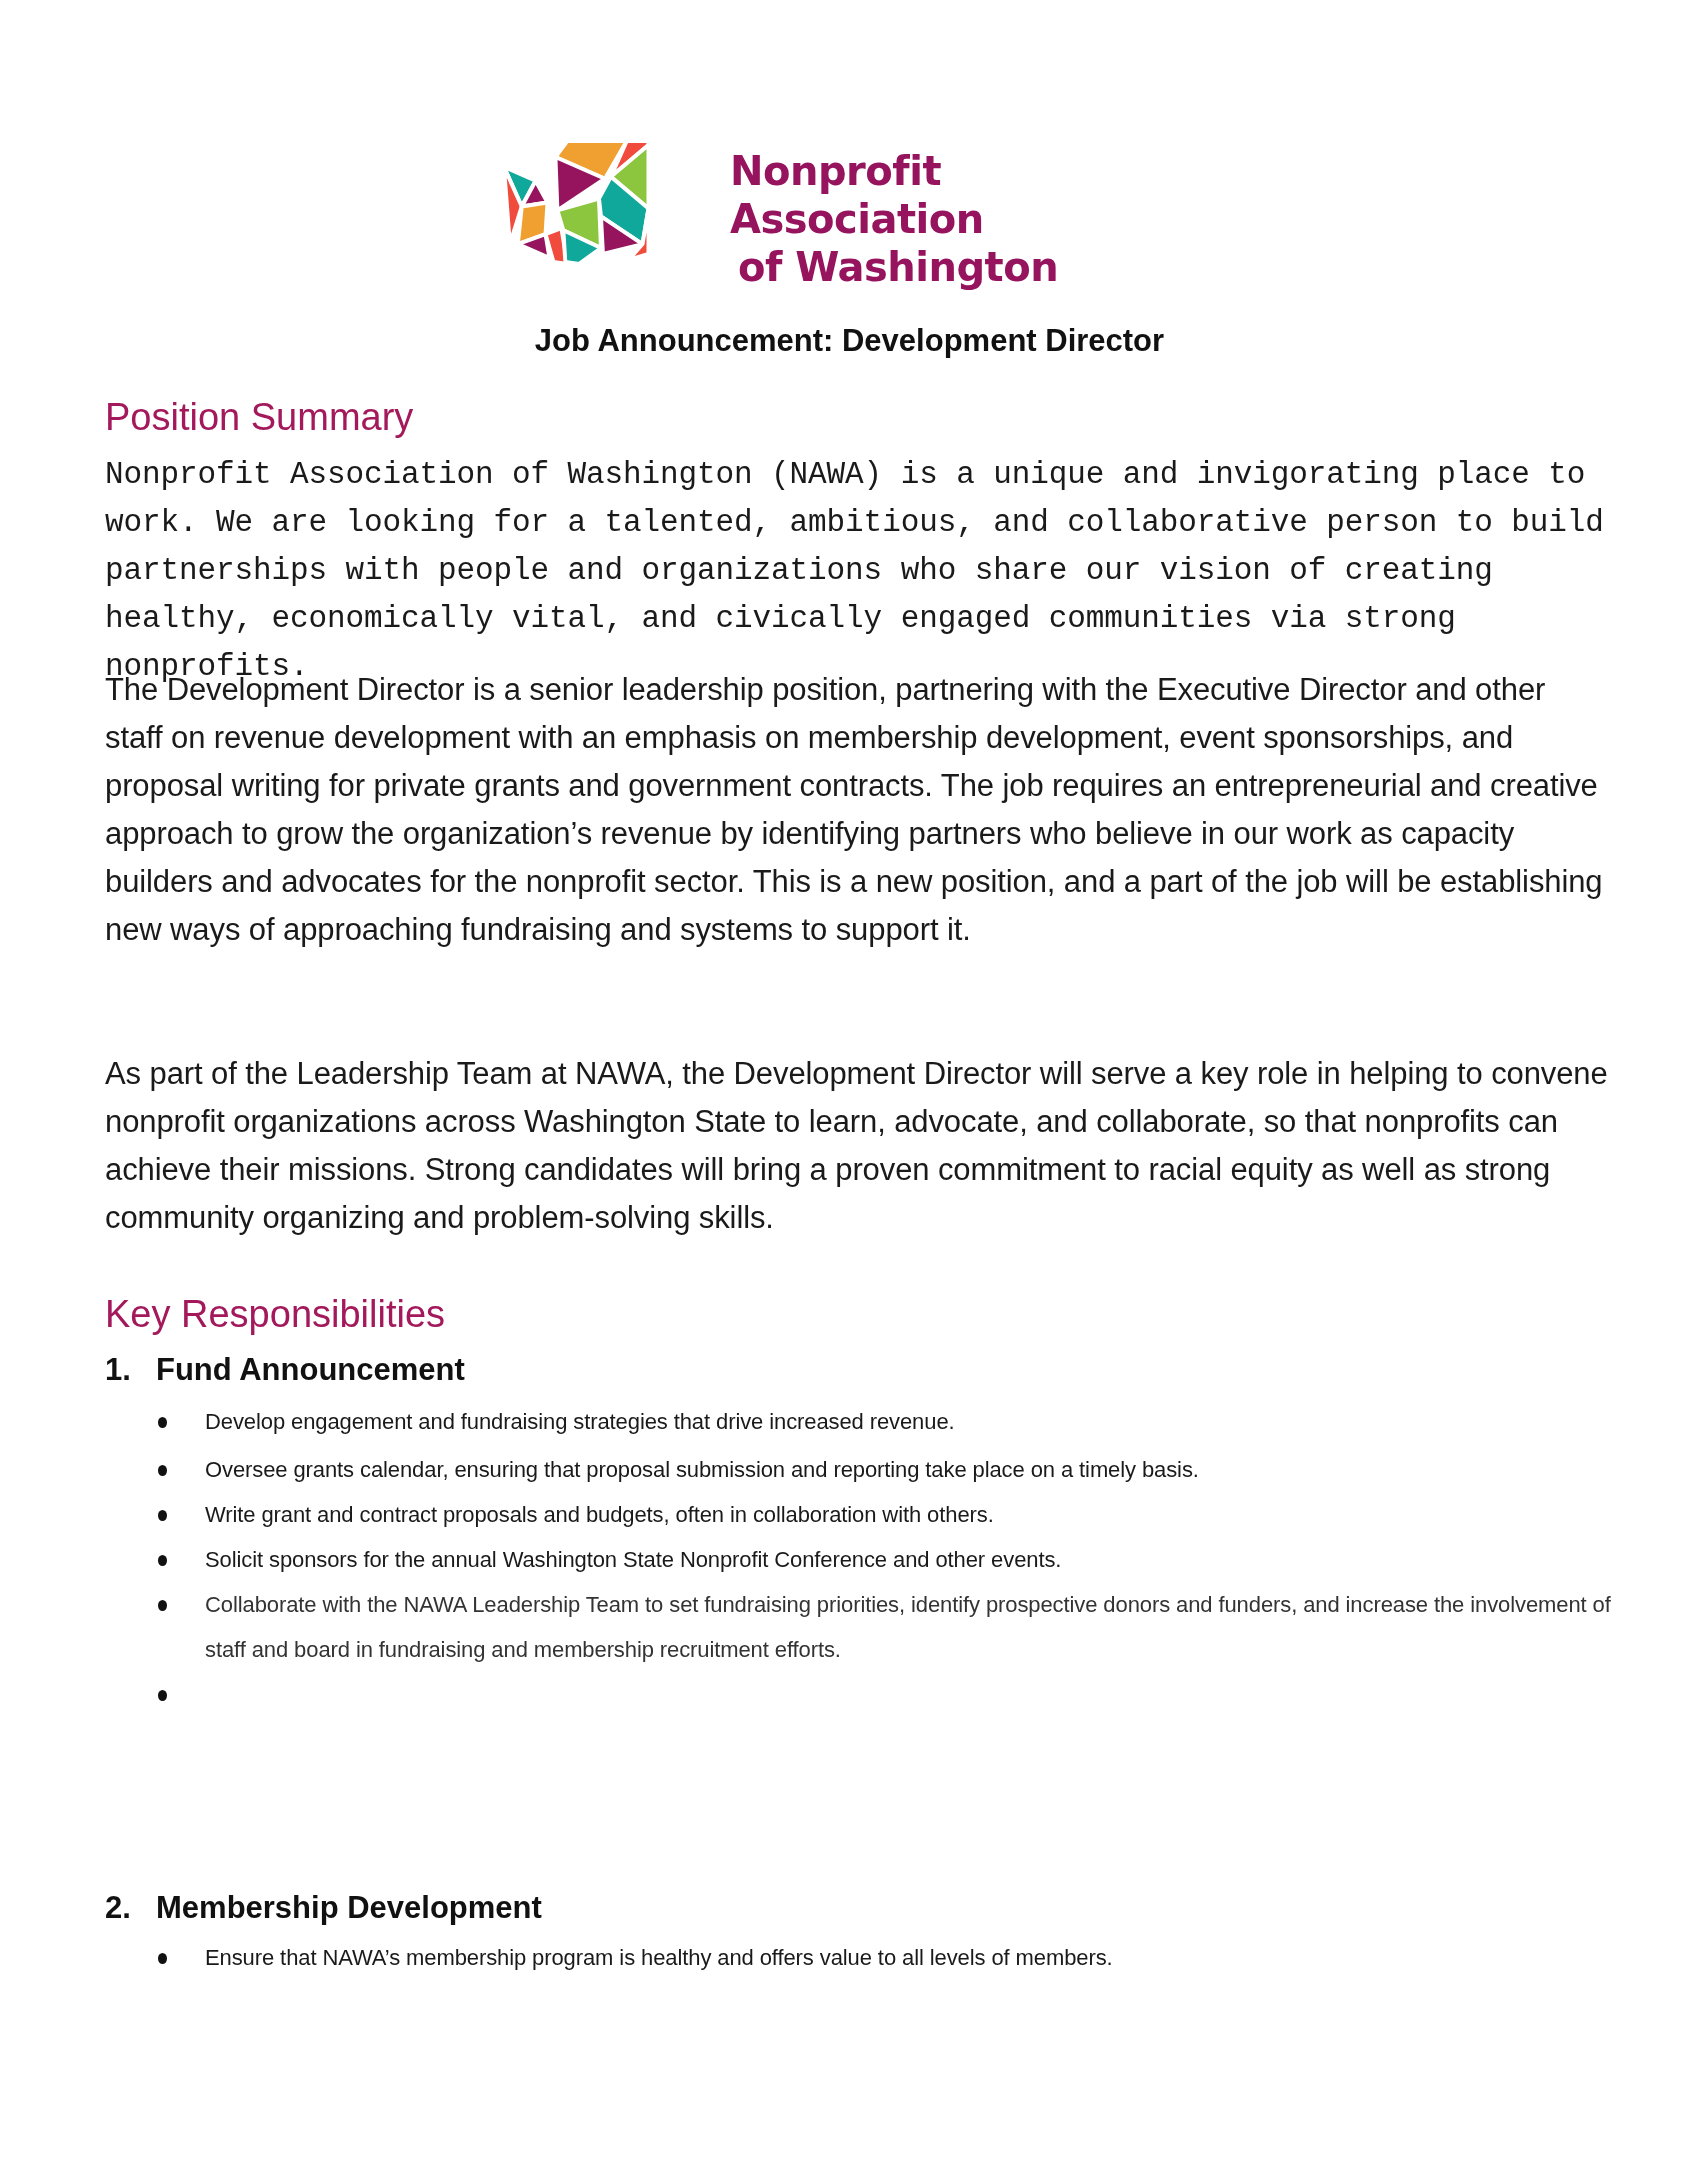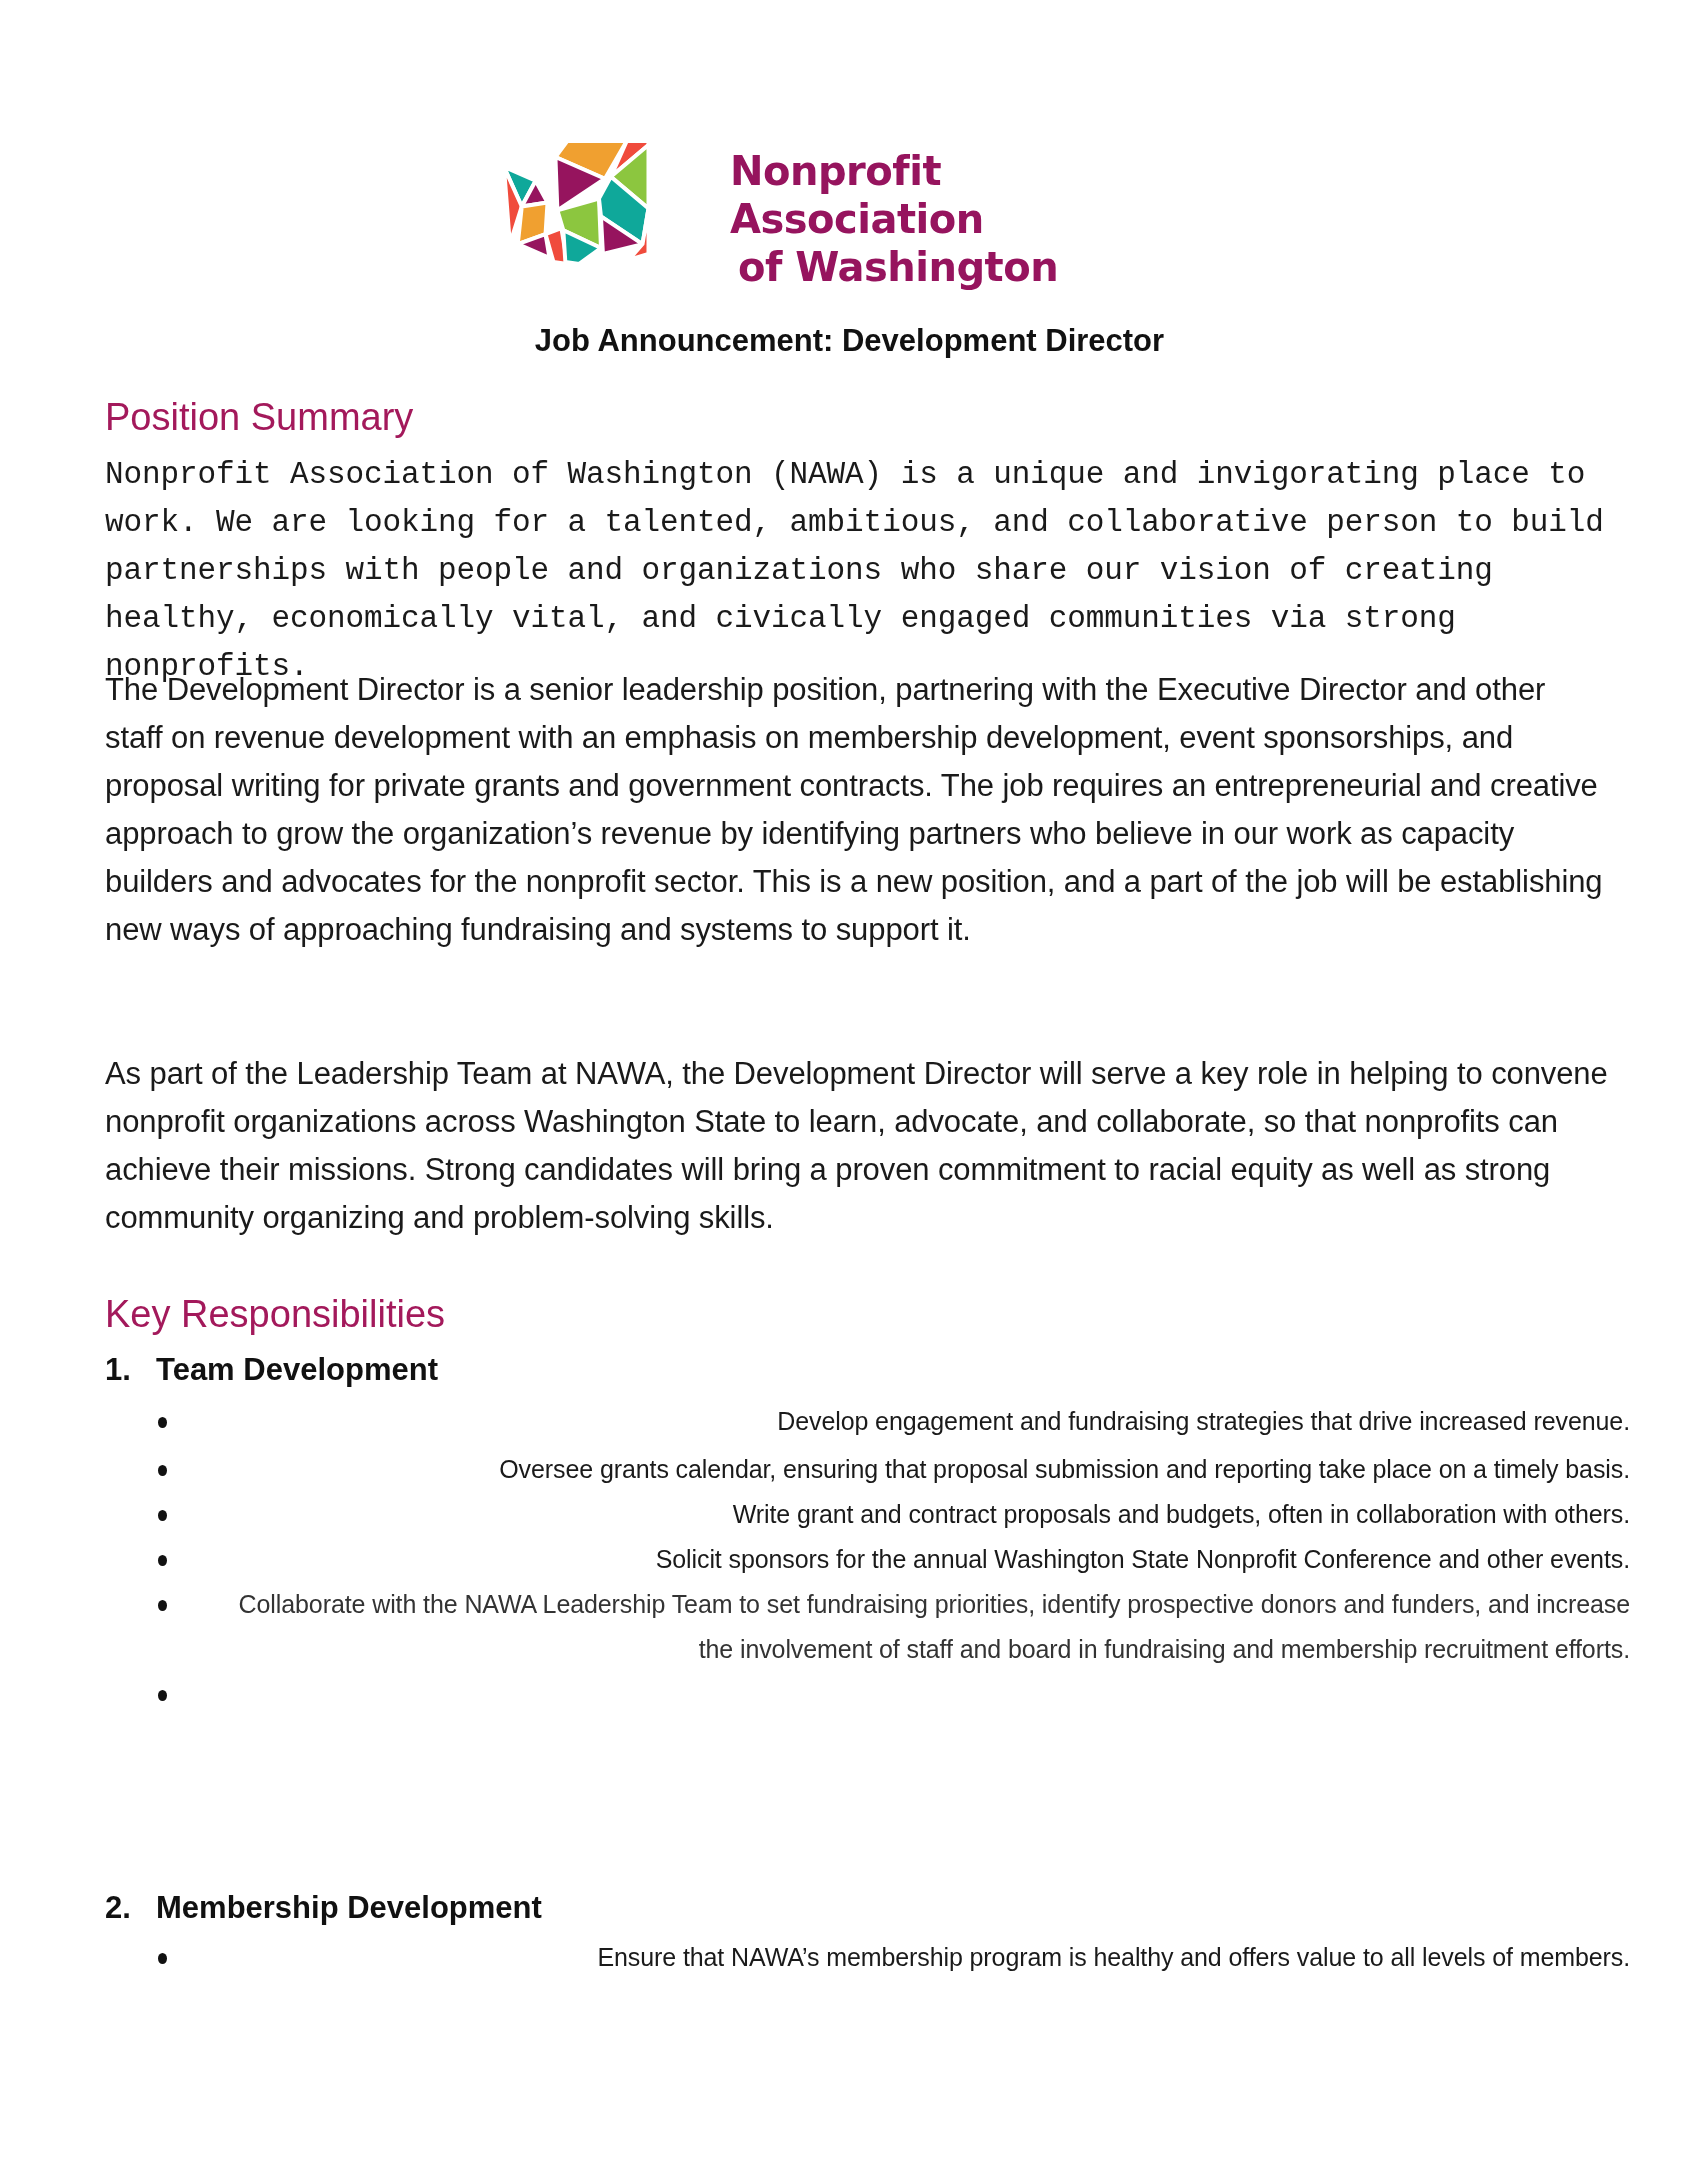--- a/index.html
+++ b/index.html
@@ -13,22 +13,22 @@
                line-height: 48px; letter-spacing: -0.5px; }
   .logo-text .l2 { display: block; padding-left: 8px; }
   .doc-title { position: absolute; left: 0; width: 1683px; top: 323px; text-align: center;
                font-weight: bold; font-size: 31px; color: #111; }
   .h2 { position: absolute; left: 97px; color: #a3195b; font-size: 38px; font-weight: normal; margin: 0; }
   .para { position: absolute; left: 97px; width: 1505px; font-size: 31px; line-height: 48px;
           color: #1a1a1a; margin: 0; letter-spacing: -0.1px; }
   .section-head { position: absolute; left: 97px; font-weight: bold; font-size: 31px; color: #111; }
   .section-head .num { display: inline-block; width: 51px; }
   ul.bullets { position: absolute; left: 97px; width: 1525px; margin: 0; padding: 0; list-style: none; }
-  ul.bullets li { position: relative; padding-left: 100px; font-size: 25px; line-height: 45px;
-                  color: #1a1a1a; letter-spacing: -0.1px; text-align: right; }
+  ul.bullets li { position: relative; padding-left: 100px; font-size: 22px; line-height: 45px;
+                  color: #1a1a1a; letter-spacing: -0.1px; }
   ul.bullets li .dot { position: absolute; left: 53px; top: 18px; width: 9px; height: 11px;
                        background: #111; border-radius: 50%; }
   ul.bullets li.gray { color: #333; }
 </style>
 </head>
 <body>
 
 <div class="page">
 
   <div class="logo">
@@ -64,21 +64,21 @@
 
   <h2 class="h2" style="top:396px;">Position Summary</h2>
 
   <p class="para" style="top:451px;font-family:Liberation Mono, monospace;">Nonprofit Association of Washington (NAWA) is a unique and invigorating place to work. We are looking for a talented, ambitious, and collaborative person to build partnerships with people and organizations who share our vision of creating healthy, economically vital, and civically engaged communities via strong nonprofits.</p>
   <p class="para" style="top:666px;">The Development Director is a senior leadership position, partnering with the Executive Director and other staff on revenue development with an emphasis on membership development, event sponsorships, and proposal writing for private grants and government contracts. The job requires an entrepreneurial and creative approach to grow the organization’s revenue by identifying partners who believe in our work as capacity builders and advocates for the nonprofit sector. This is a new position, and a part of the job will be establishing new ways of approaching fundraising and systems to support it.</p>
   <p class="para" style="top:1050px;">As part of the Leadership Team at NAWA, the Development Director will serve a key role in helping to convene nonprofit organizations across Washington State to learn, advocate, and collaborate, so that nonprofits can achieve their missions. Strong candidates will bring a proven commitment to racial equity as well as strong community organizing and problem-solving skills.</p>
 
   <h2 class="h2" style="top:1293px;">Key Responsibilities</h2>
 
   <div class="section-head" style="top:1352px;">
-    <span class="num">1.</span><span>Team Development</span>
+    <span class="num">1.</span><span>Fund Announcement</span>
   </div>
 
   <ul class="bullets" style="top:1399px;">
     <li><span class="dot"></span><span>Develop engagement and fundraising strategies that drive increased revenue.</span></li>
     <li style="margin-top:3px;"><span class="dot"></span><span>Oversee grants calendar, ensuring that proposal submission and reporting take place on a timely basis.</span></li>
     <li><span class="dot"></span><span>Write grant and contract proposals and budgets, often in collaboration with others.</span></li>
     <li><span class="dot"></span><span>Solicit sponsors for the annual Washington State Nonprofit Conference and other events.</span></li>
     <li class="gray"><span class="dot"></span><span>Collaborate with the NAWA Leadership Team to set fundraising priorities, identify prospective donors and funders, and increase the involvement of staff and board in fundraising and membership recruitment efforts.</span></li>
     <li class="gray"><span class="dot"></span></li>
   </ul>

